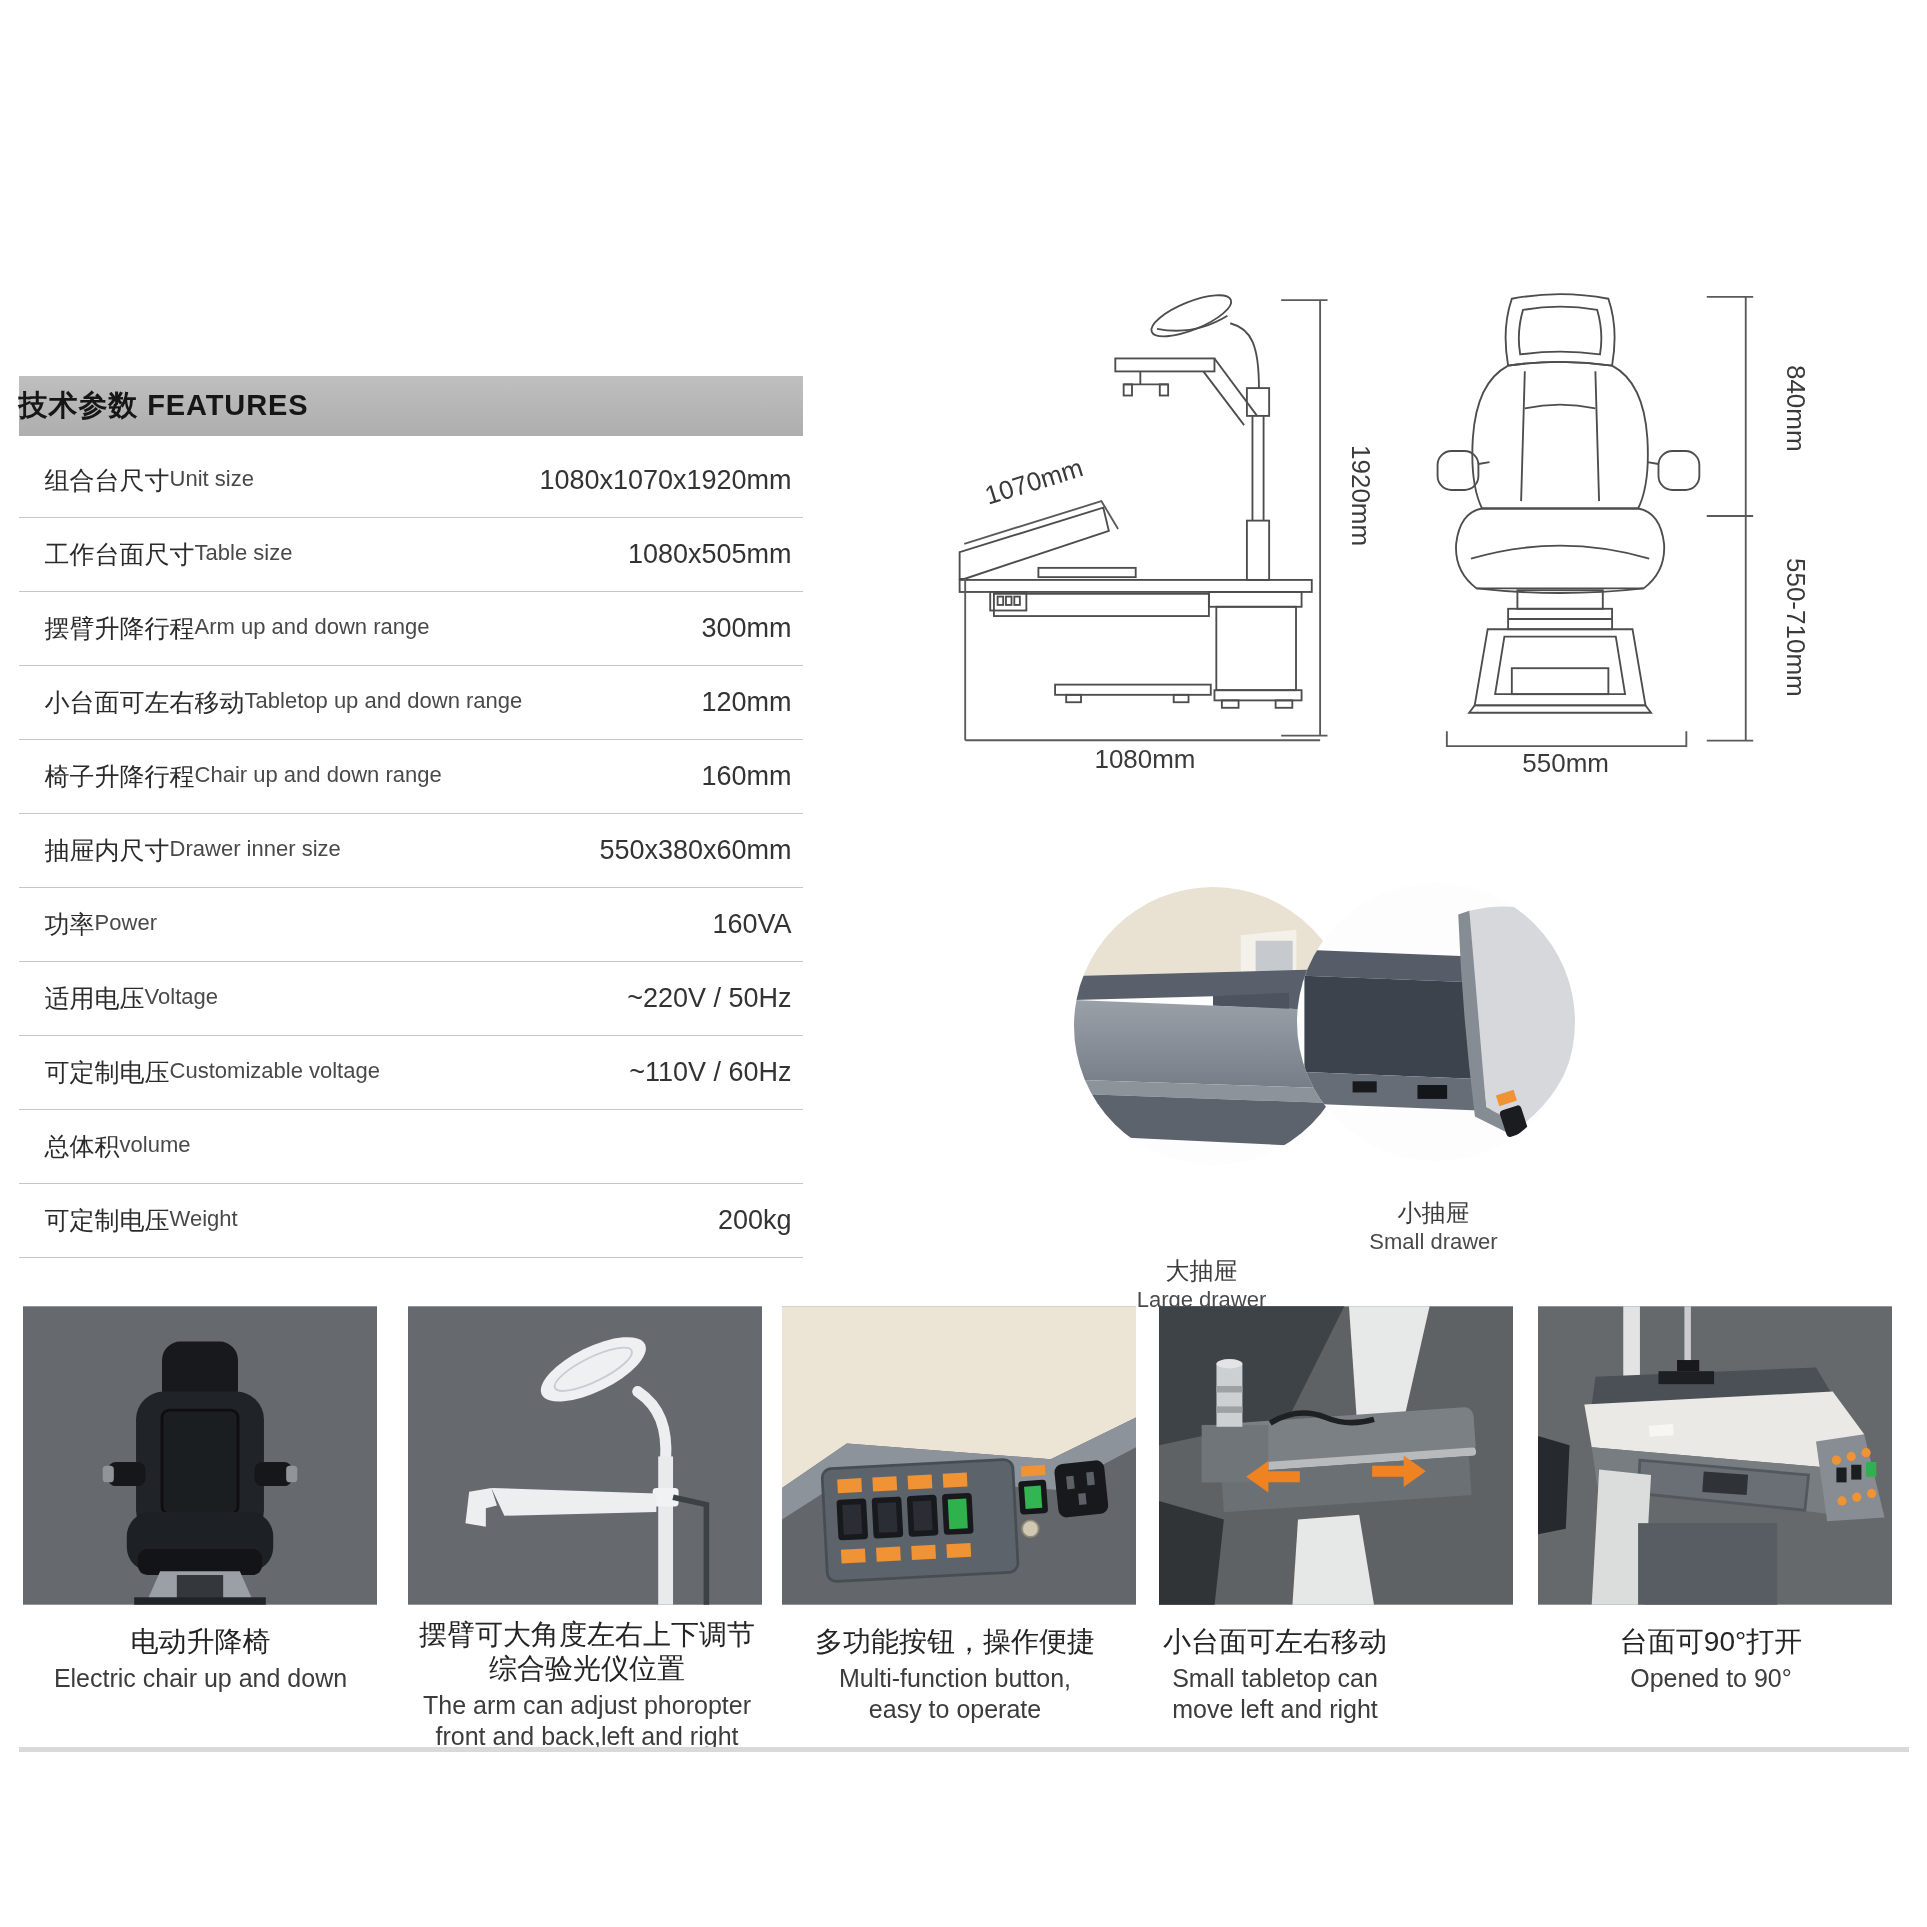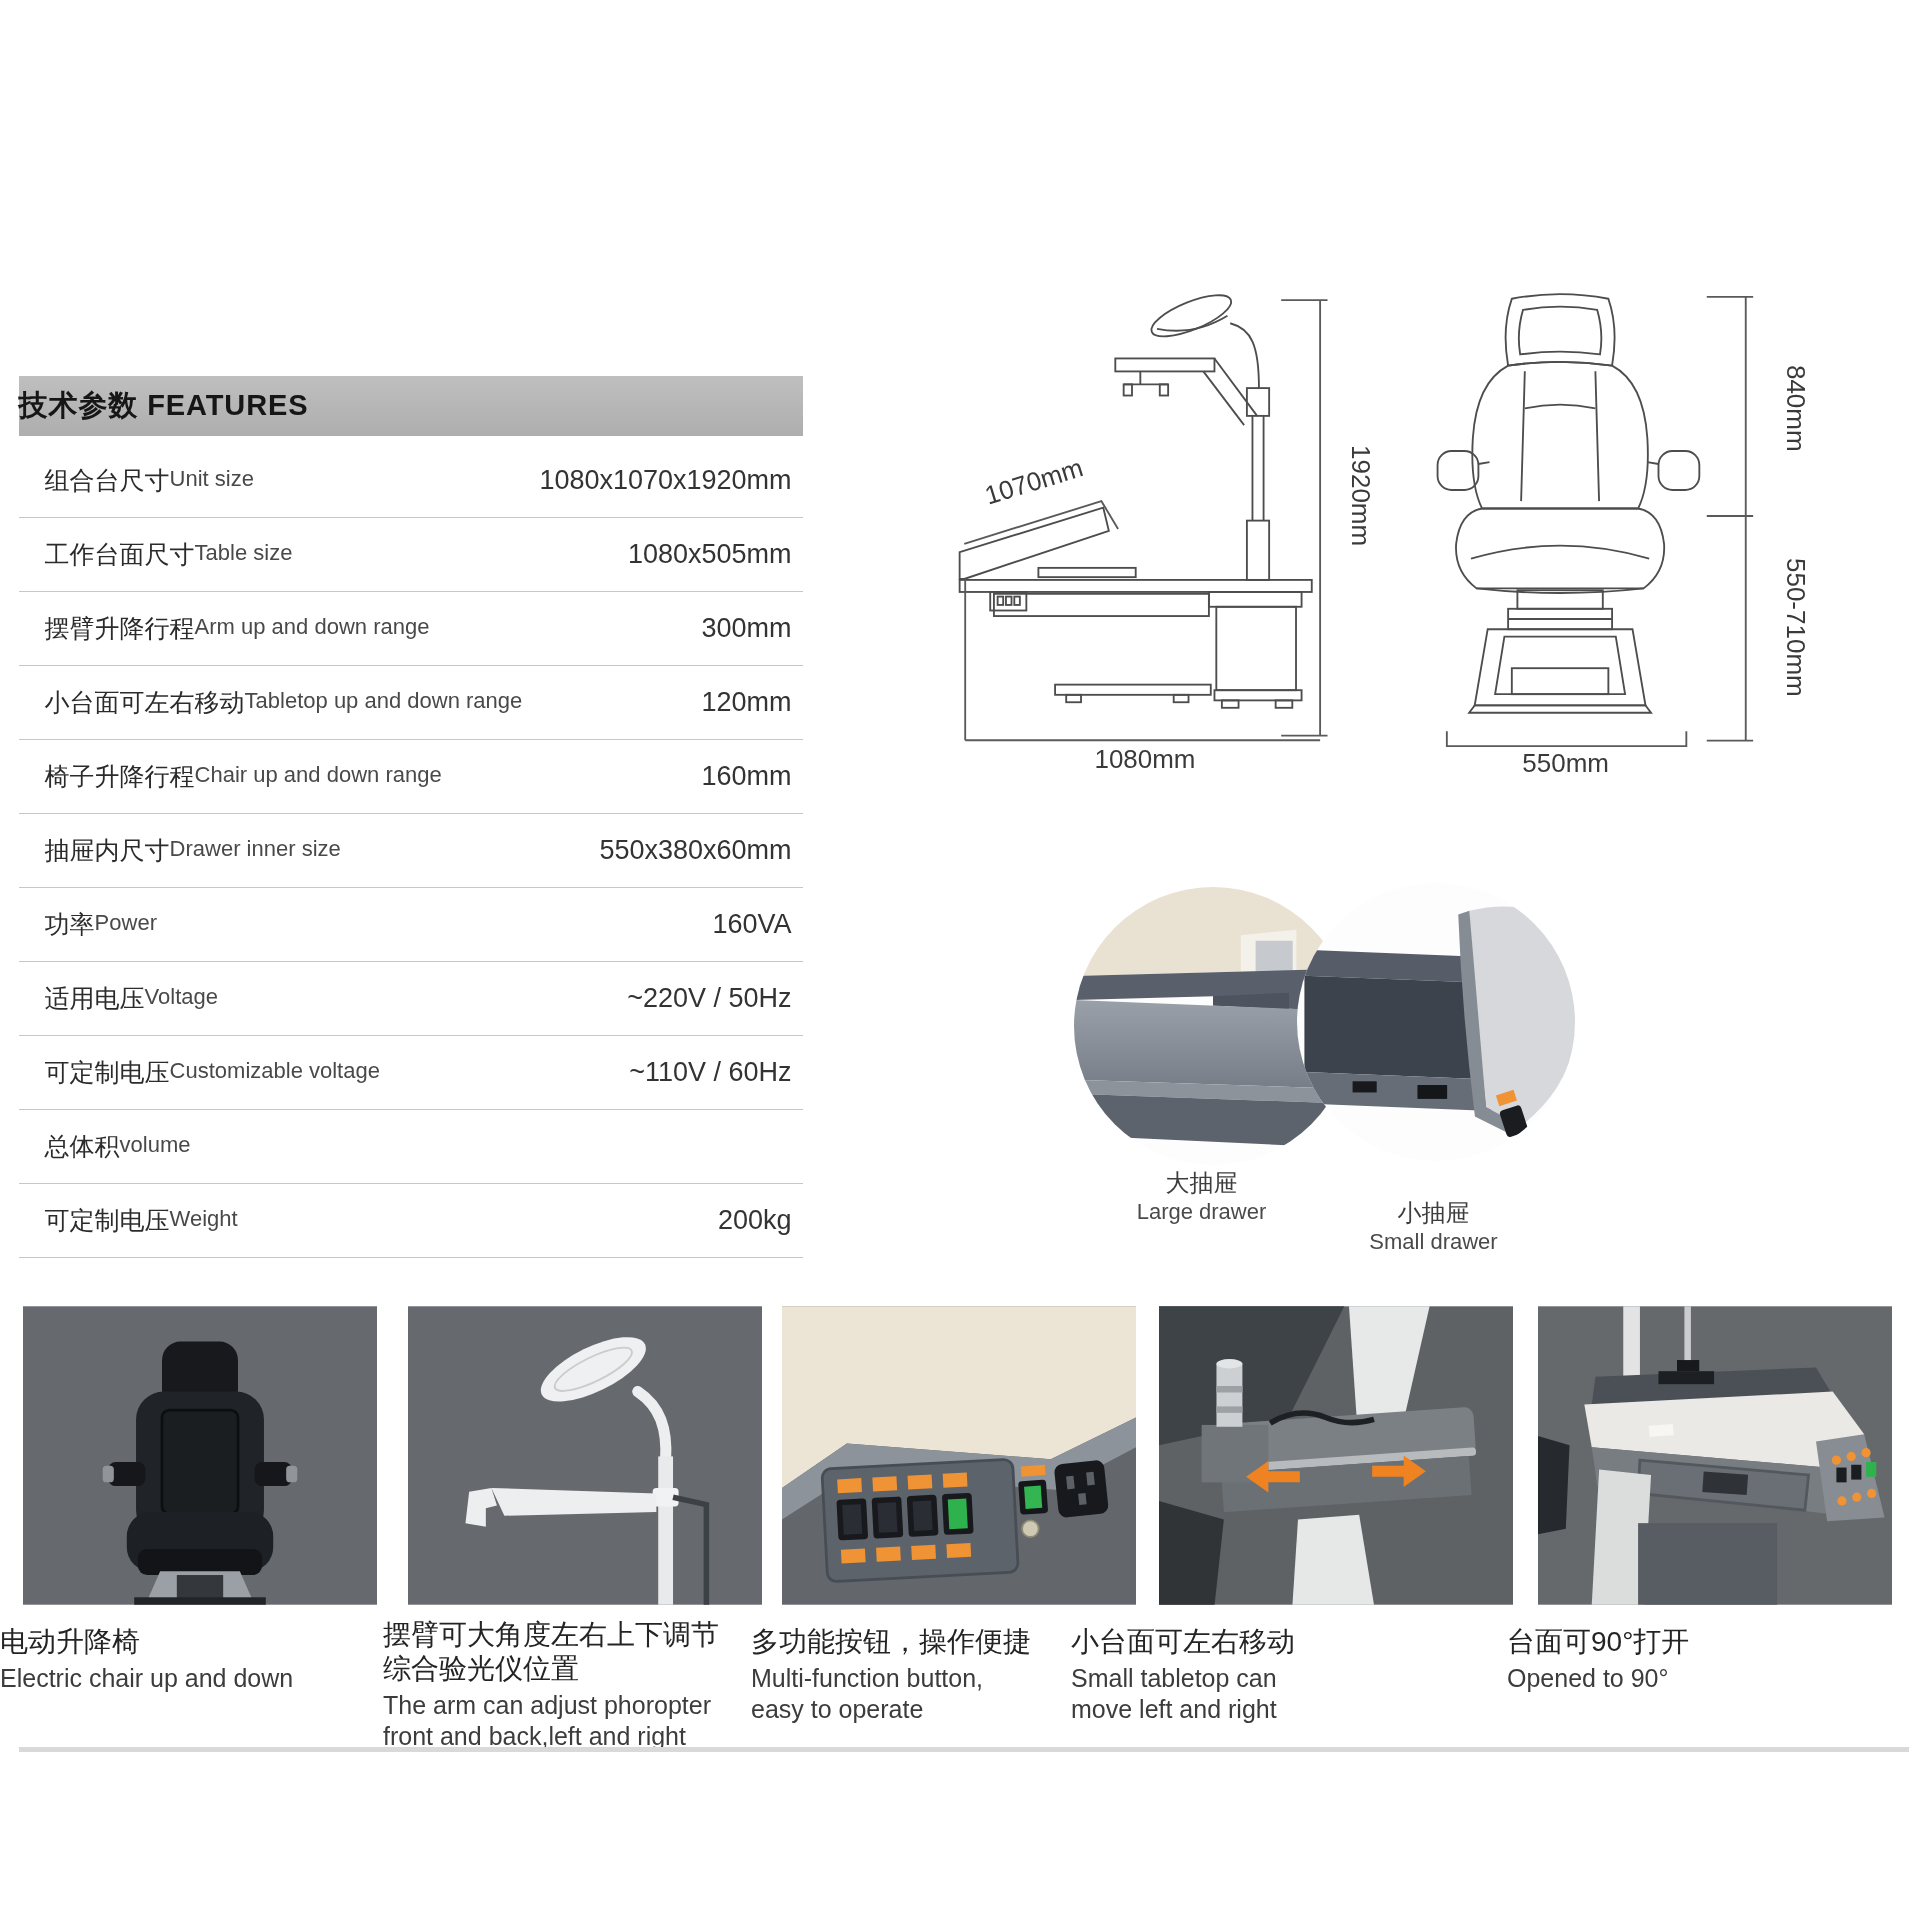--- a/index.html
+++ b/index.html
@@ -22,21 +22,21 @@
   .sketch{stroke:#4d4d4d;stroke-width:2;fill:none;}
   .dimline{stroke:#5a5a5a;stroke-width:2;fill:none;}
   .dimtext{font-family:"Liberation Sans",sans-serif;font-size:28px;fill:#3a3a3a;}
 
   
   .drawer-label{width:269px;text-align:center;}
   .drawer-label .zh{font-size:24px;color:#3d3d3d;line-height:30px;}
   .drawer-label .en{font-size:22px;color:#4a4a4a;line-height:28px;}
 
   
-  .caption{width:408px;text-align:left;}
+  .caption{width:408px;text-align:center;}
   .caption .czh{font-size:28px;color:#242424;line-height:34px;white-space:pre-line;}
   .caption .cen{font-size:25px;color:#3c3c3c;line-height:31px;white-space:pre-line;margin-top:3.7px;}
   .divider{left:18.6px;top:1747px;width:1890px;height:4.6px;background:#d9d9d9;}
 </style>
 </head>
 <body>
 
 <div class="abs spec">
   <div class="spec-header">技术参数 FEATURES</div>
   <div class="spec-table">
@@ -221,21 +221,21 @@
     <path d="M 0 0 H 300 V 88 L 0 96 Z" fill="#e9e1d2"></path>
     <path d="M 180 52 L 240 46 L 240 92 L 180 92 Z" fill="#f3f1ea"></path>
     <rect x="196" y="58" width="40" height="34" fill="#c6cacf"></rect>
     <path d="M 0 96 L 300 88 L 300 134 L 150 128 L 150 118 L 0 122 Z" fill="#59606b"></path>
     <path d="M 150 118 L 232 114 L 232 132 L 150 128 Z" fill="#4d545f"></path>
     <path d="M 0 122 L 300 134 L 300 218 L 0 208 Z" fill="url(#floor1)"></path>
     <path d="M 0 208 L 300 218 L 300 234 L 0 223 Z" fill="#8d939b"></path>
     <path d="M 0 223 L 300 234 L 300 282 L 0 268 Z" fill="#5c636d"></path>
   </g>
 </svg>
-<div class="abs drawer-label" style="left:1067px;top:1168px;">
+<div class="abs drawer-label" style="left:1067px;top:1256px;">
   <div class="zh">大抽屉</div>
   <div class="en">Large drawer</div>
 </div>
 
 <svg class="abs" style="left:1297px;top:883px;" width="278" height="278" viewBox="0 0 300 300">
   <defs>
       <clipPath id="c2">
         <circle cx="150" cy="150" r="150"></circle>
       </clipPath>
     </defs>

